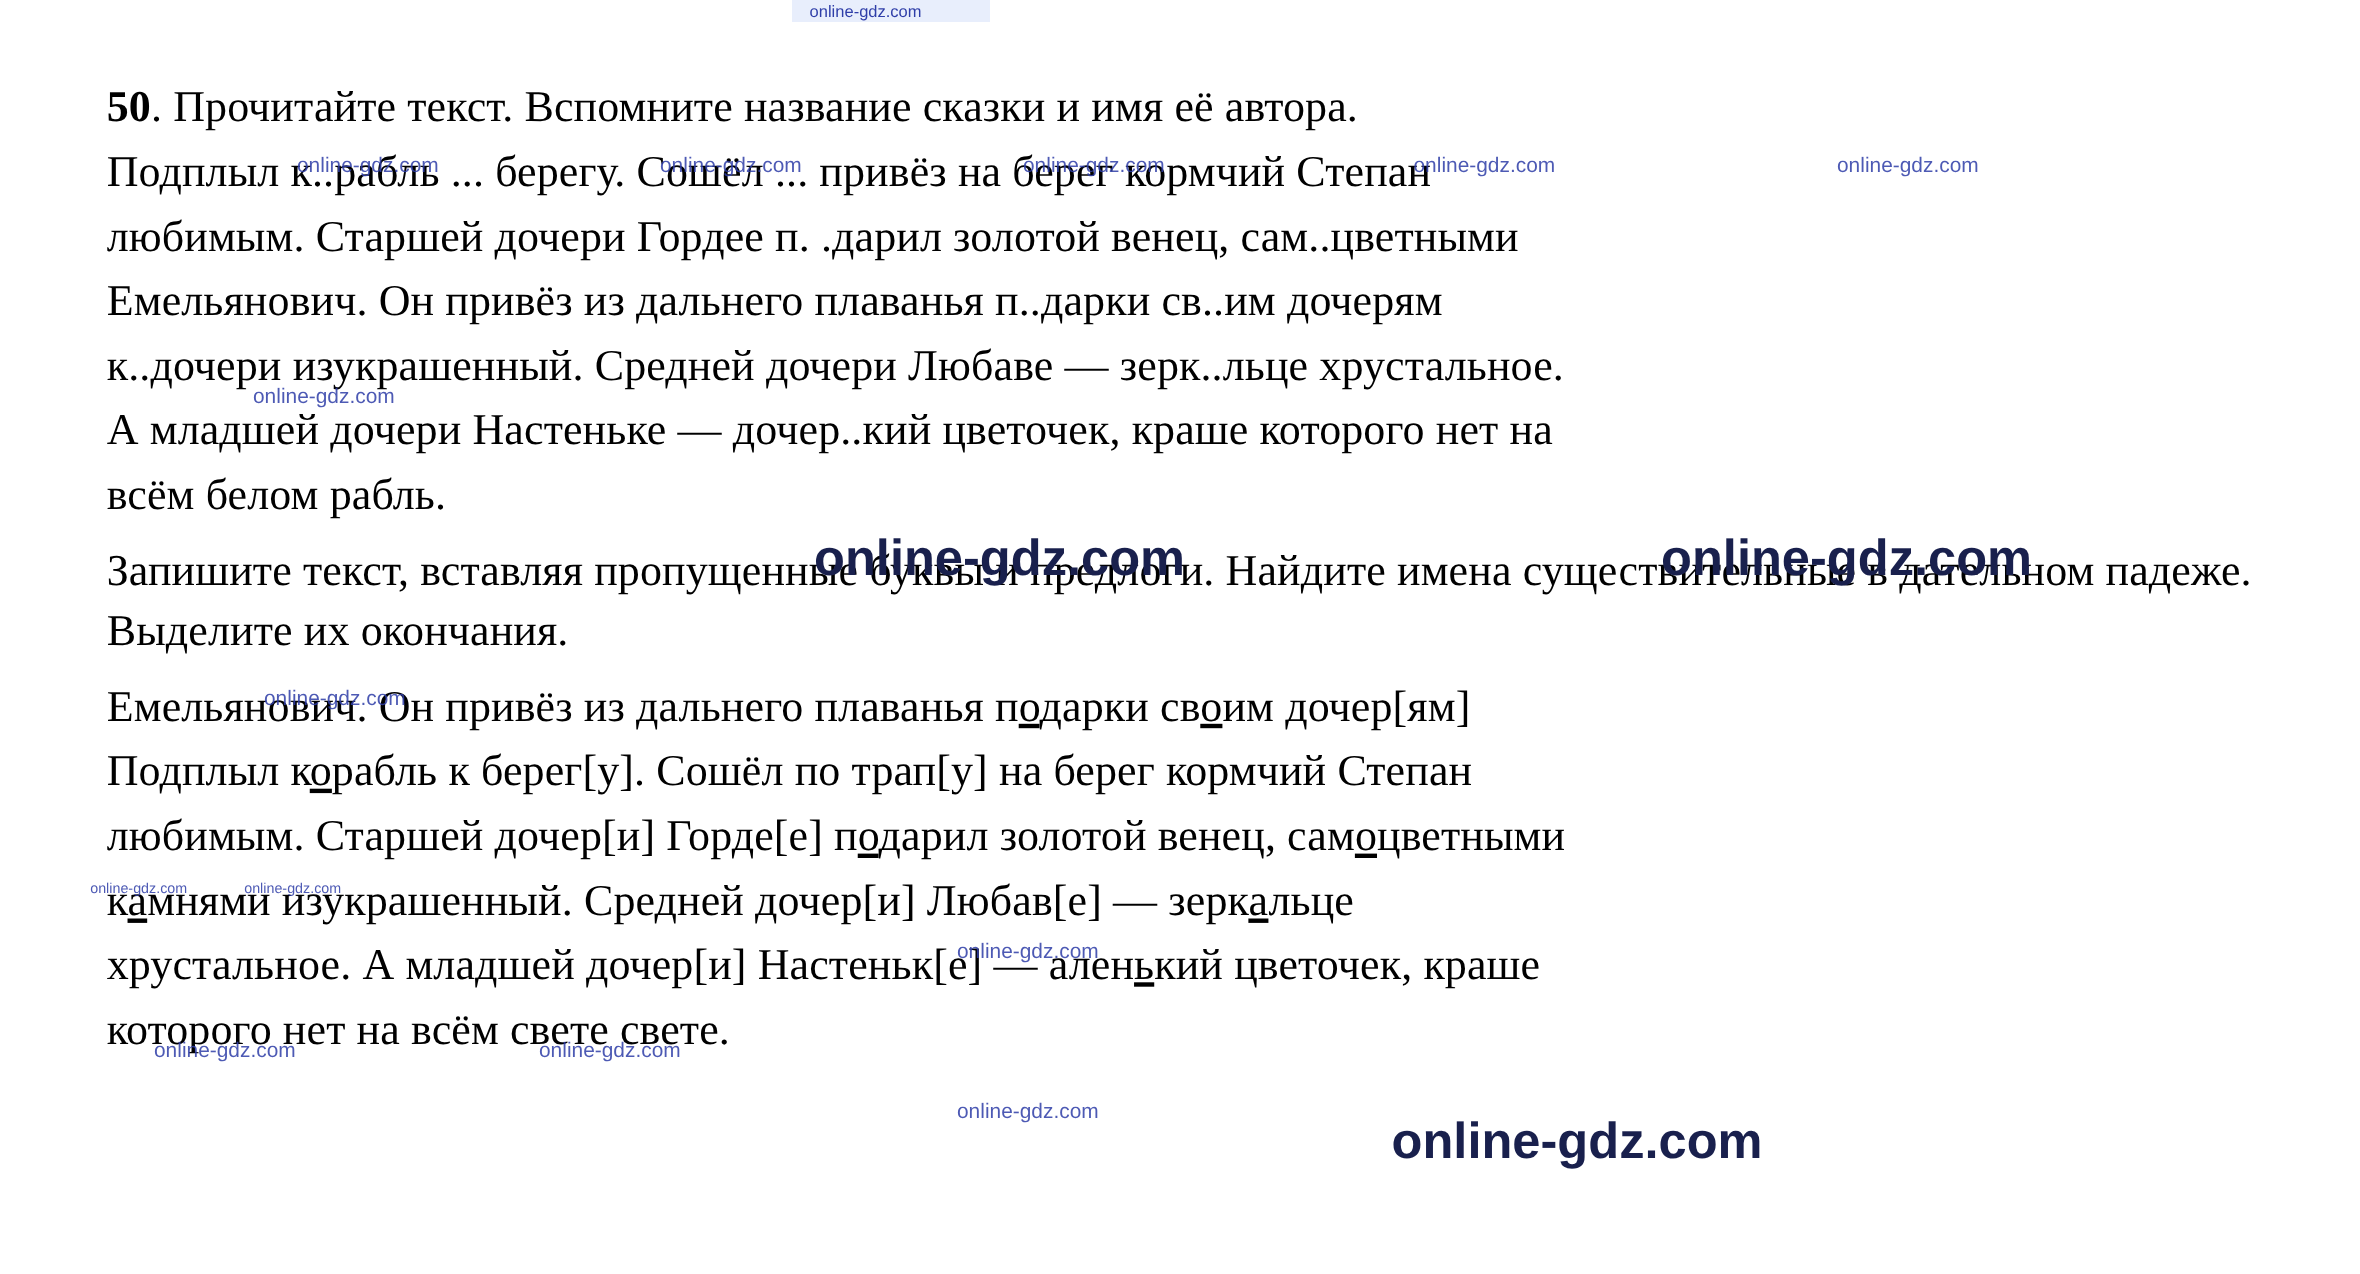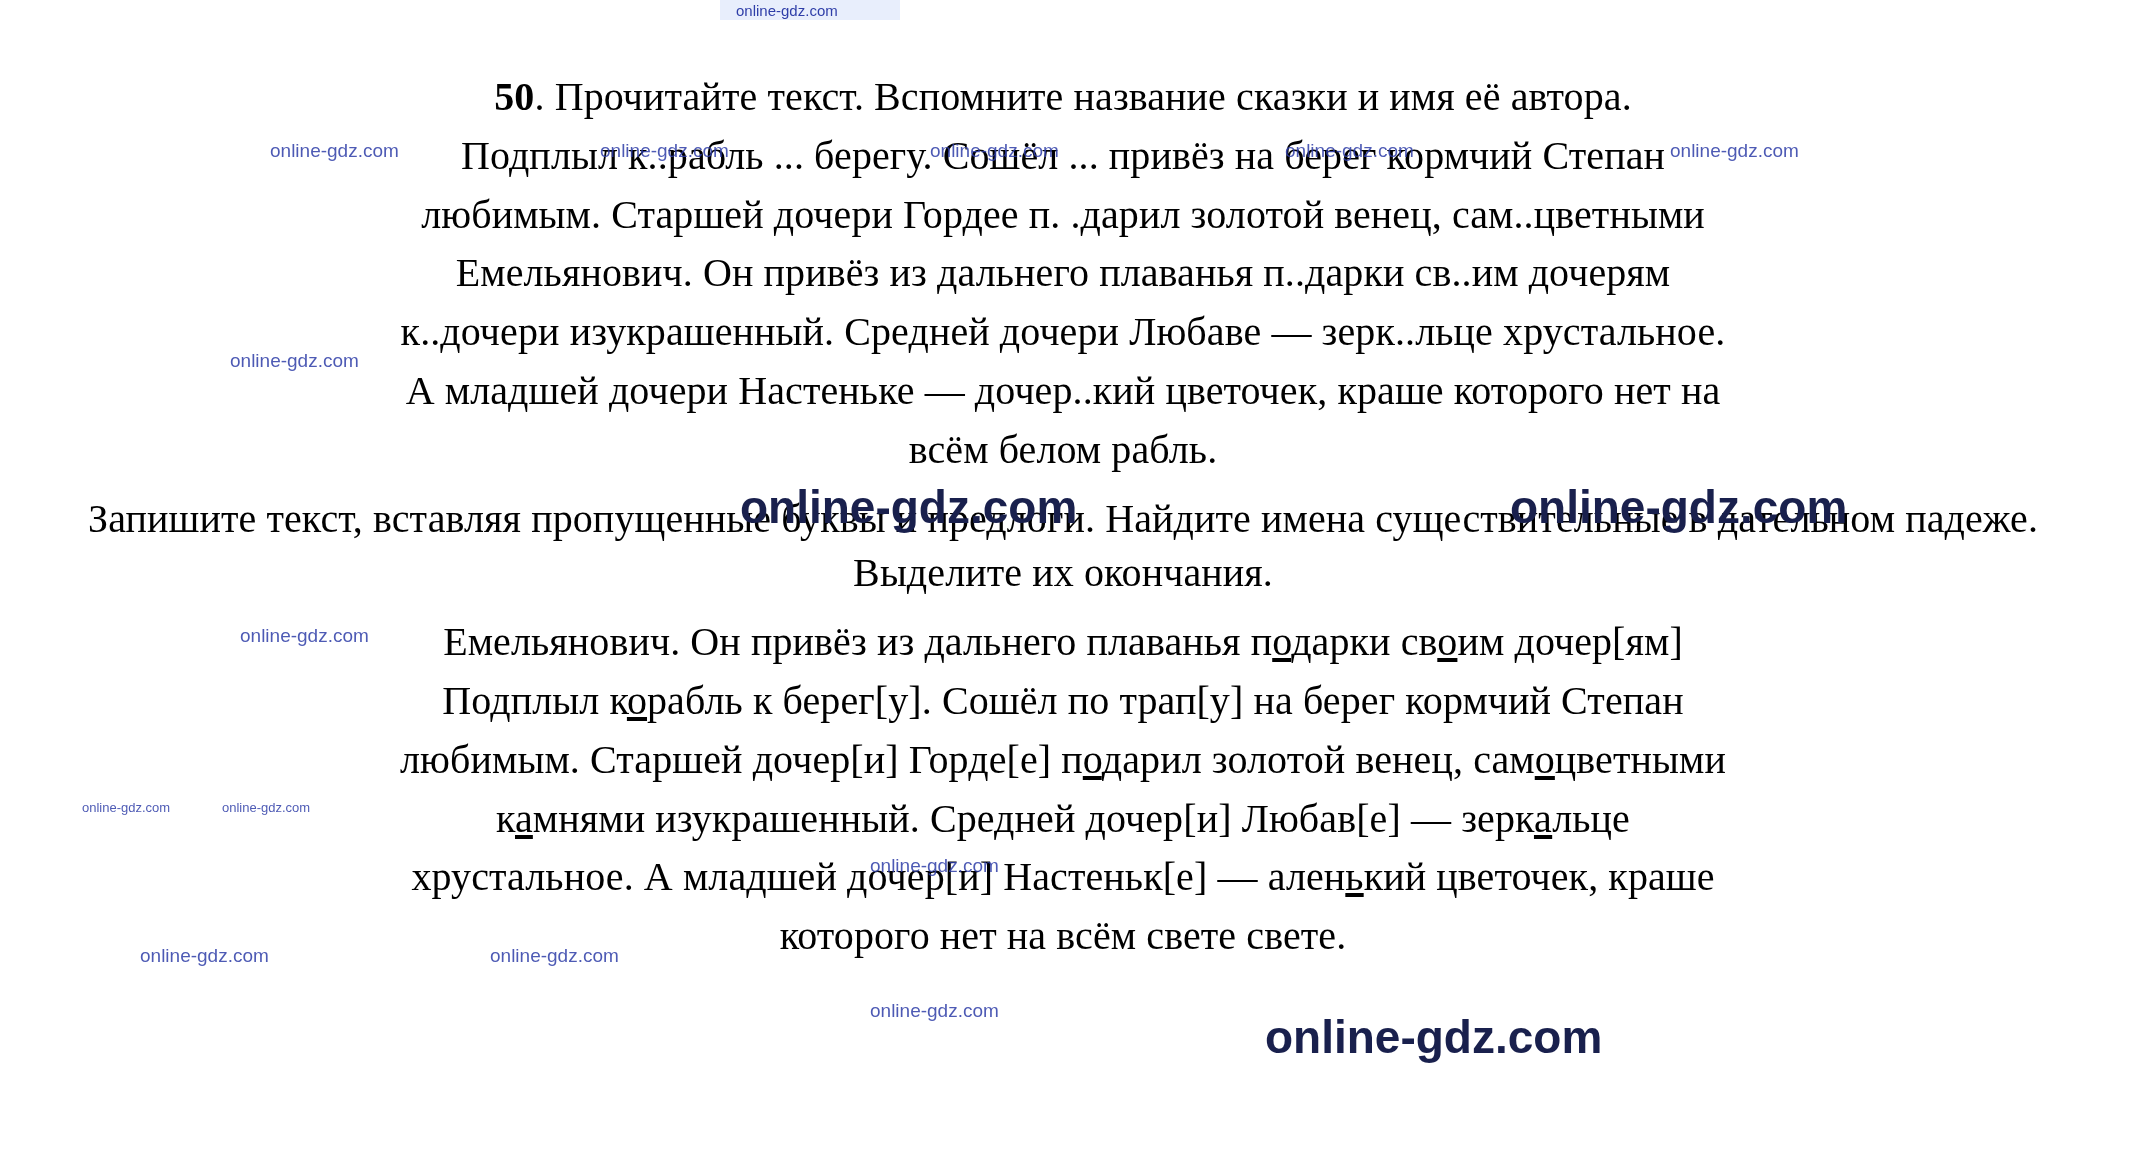--- a/index.html
+++ b/index.html
@@ -12,24 +12,23 @@
     height: 1158px;
     position: relative;
     overflow: hidden;
     font-family: "Liberation Serif", "DejaVu Serif", serif;
     color: #000000;
   }
 
   
   .page {
     position: absolute;
-    left: 83px;
+    left: 97px;
     top: 70px;
     width: 1960px;
-    text-align: center;
   }
 
   .para {
     font-size: 40px;
     line-height: 1.37;
     letter-spacing: 0.1px;
     margin: 0 0 4px 0;
     white-space: normal;
   }
 

